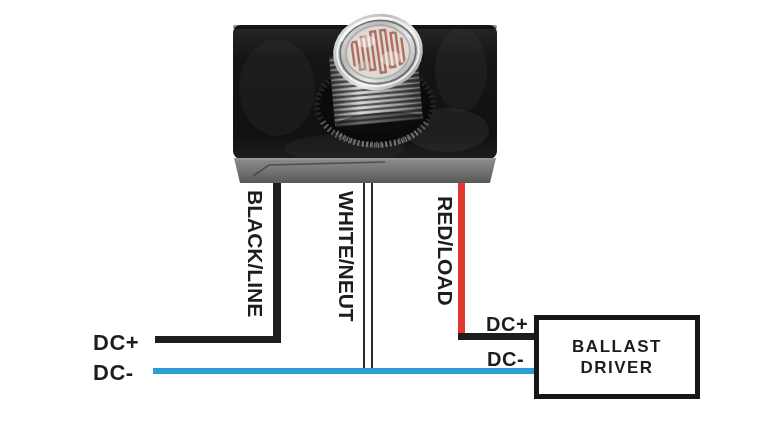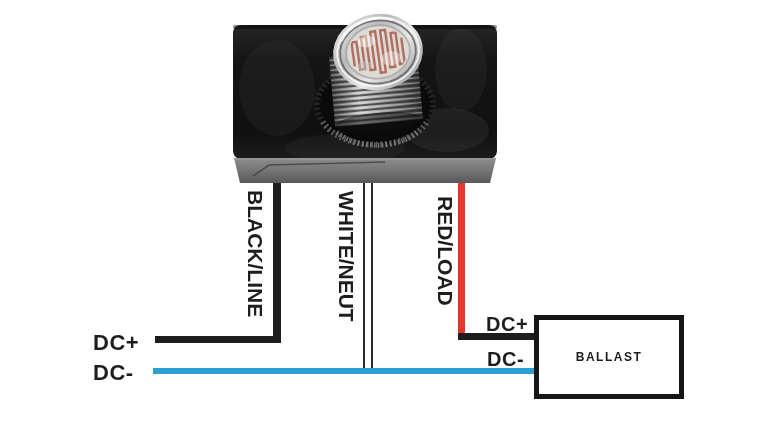--- a/index.html
+++ b/index.html
@@ -26,24 +26,24 @@
   #label-black { left:243px; top:190px; }
   #label-white { left:334px; top:191px; }
   #label-red   { left:433px; top:196px; }
 
   #dc-plus-left   { left:93px;  top:330px; }
   #dc-minus-left  { left:93px;  top:360px; }
   #dc-plus-right  { left:486px; top:313px; }
   #dc-minus-right { left:487px; top:348px; }
 
   #ballast-box {
-    position:absolute; left:534px; top:315px; width:150px; height:84px;
+    position:absolute; left:534px; top:315px; width:166px; height:84px;
     background:#ffffff; border:5px solid #161616;
     display:flex; flex-direction:column; justify-content:center; align-items:center;
-    font-weight:bold; font-size:12px; letter-spacing:1.5px; line-height:1.25;
+    font-weight:bold; font-size:17px; letter-spacing:1.5px; line-height:1.25;
     color:#1d1d1d; text-align:center; z-index:4;
   }
 
   #device-svg { position:absolute; left:225px; top:8px; z-index:5; }
 </style>
 </head>
 <body>
 
 <div class="stage">
 
@@ -58,20 +58,21 @@
   <div class="label wire-label" id="label-white">WHITE/NEUT</div>
   <div class="label wire-label" id="label-red">RED/LOAD</div>
 
   <div class="label dc-label" id="dc-plus-left">DC+</div>
   <div class="label dc-label" id="dc-minus-left">DC-</div>
   <div class="label dc-label-sm label" id="dc-plus-right">DC+</div>
   <div class="label dc-label-sm label" id="dc-minus-right">DC-</div>
 
   <div id="ballast-box">
     <span>BALLAST</span>
+    <span>DRIVER</span>
   </div>
 
   <svg id="device-svg" width="280" height="185" viewBox="0 0 280 185">
     <defs>
       <linearGradient id="bodyGrad" x1="0" y1="0" x2="0" y2="1">
         <stop offset="0" stop-color="#262626"></stop>
         <stop offset="0.25" stop-color="#151515"></stop>
         <stop offset="0.8" stop-color="#101010"></stop>
         <stop offset="1" stop-color="#1c1c1c"></stop>
       </linearGradient>

